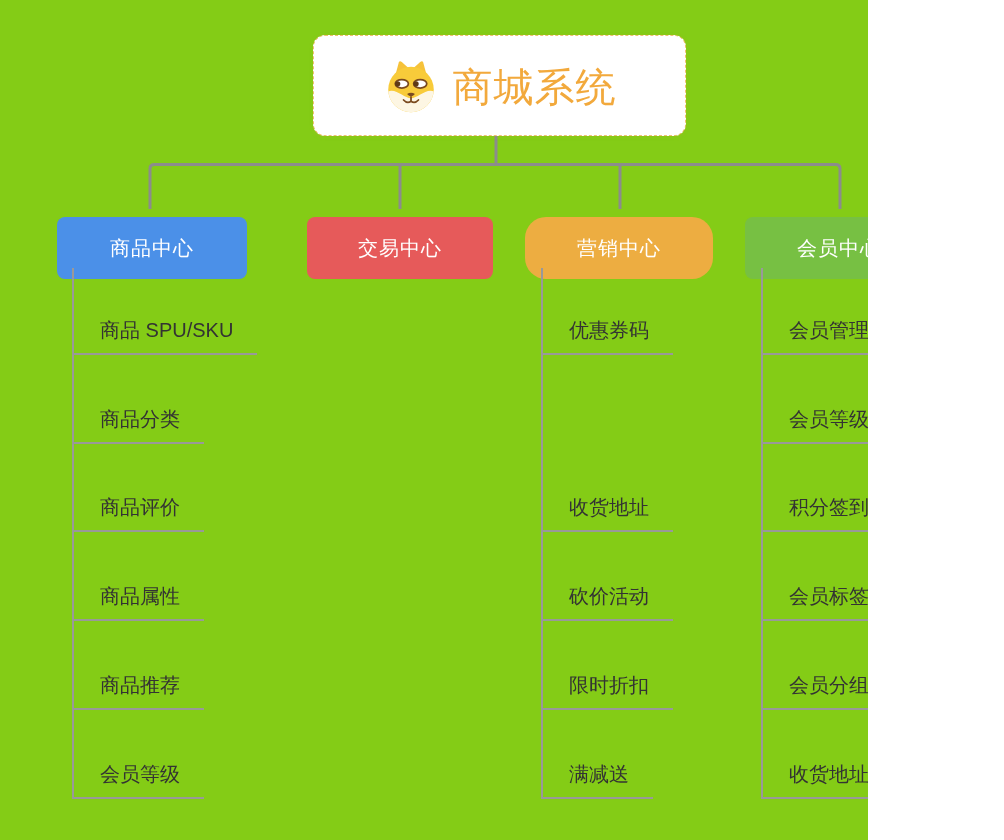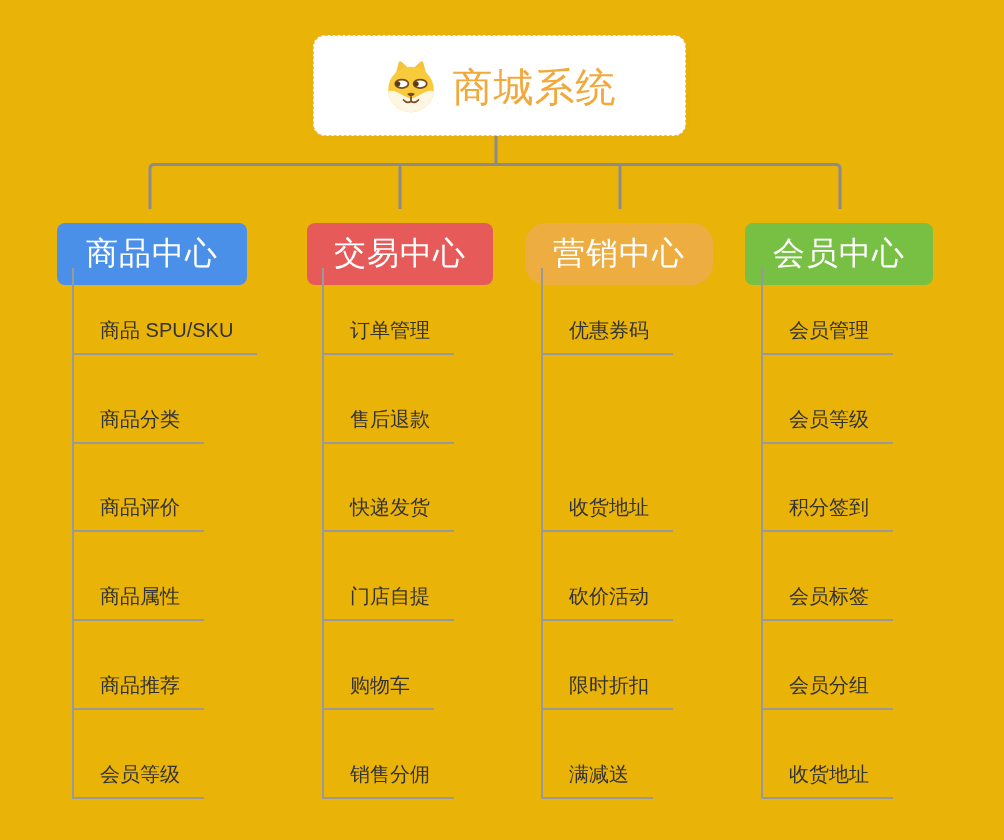--- a/index.html
+++ b/index.html
@@ -1,36 +1,36 @@
 <!DOCTYPE html>
 <html><head>
 <meta charset="utf-8">
 <style>
   html,body{margin:0;padding:0;}
   body{font-family:"Liberation Sans","DejaVu Sans",sans-serif;}
-  .canvas{position:relative;width:1004px;height:840px;background:#eab308;overflow:hidden;}
+  .canvas{position:relative;width:868px;height:840px;background:#84cc16;overflow:hidden;}
 
   
   .connectors{position:absolute;left:0;top:0;width:1004px;height:840px;pointer-events:none;}
 
   
   .root-node{
     position:absolute;left:313px;top:35px;width:373px;height:101px;box-sizing:border-box;
     background:#ffffff;border:1px dashed #f0c070;border-radius:12px;
     display:flex;align-items:center;justify-content:center;gap:14px;
     box-shadow:0 1px 5px rgba(240,170,60,0.10);cursor:default;
   }
   .root-title{font-size:40px;color:#f2a93c;letter-spacing:1px;line-height:1;padding-top:2px;}
   .root-icon{width:56px;height:56px;flex:0 0 auto;}
 
   
   .branch{
-    position:absolute;top:223px;height:62px;border-radius:8px;
+    position:absolute;top:217px;height:62px;border-radius:8px;
     display:flex;align-items:center;justify-content:center;
-    color:#ffffff;font-size:32px;letter-spacing:1px;cursor:default;font-family:Liberation Serif, serif;
+    color:#ffffff;font-size:20px;letter-spacing:1px;cursor:default;font-family:Liberation Serif, serif;
   }
   .branch-product  {left:57px; width:190px;background:#4B90E8;}
   .branch-trade    {left:307px;width:186px;background:#E65A5A;}
   .branch-marketing{left:525px;width:188px;background:#EDAD41;border-radius:21px;}
   .branch-member   {left:745px;width:188px;background:#77C043;}
 
   
   .column{position:absolute;top:268px;height:531px;width:250px;}
   .column::before{content:"";position:absolute;left:0;top:0;width:2px;height:100%;background:#999999;}
   .col-product  {left:72px;}
@@ -113,40 +113,20 @@
         <span>商品属性</span>
       </div>
     <div class="leaf l5">
         <span>商品推荐</span>
       </div>
     <div class="leaf l6">
         <span>会员等级</span>
       </div>
   </div>
 
-  <div class="column col-trade">
-    <div class="leaf l1">
-        <span>订单管理</span>
-      </div>
-    <div class="leaf l2">
-        <span>售后退款</span>
-      </div>
-    <div class="leaf l3">
-        <span>快递发货</span>
-      </div>
-    <div class="leaf l4">
-        <span>门店自提</span>
-      </div>
-    <div class="leaf l5">
-        <span>购物车</span>
-      </div>
-    <div class="leaf l6">
-        <span>销售分佣</span>
-      </div>
-  </div>
 
   <div class="column col-marketing">
     <div class="leaf l1">
         <span>优惠券码</span>
       </div>
     <div class="leaf l3">
         <span>收货地址</span>
       </div>
     <div class="leaf l4">
         <span>砍价活动</span>

